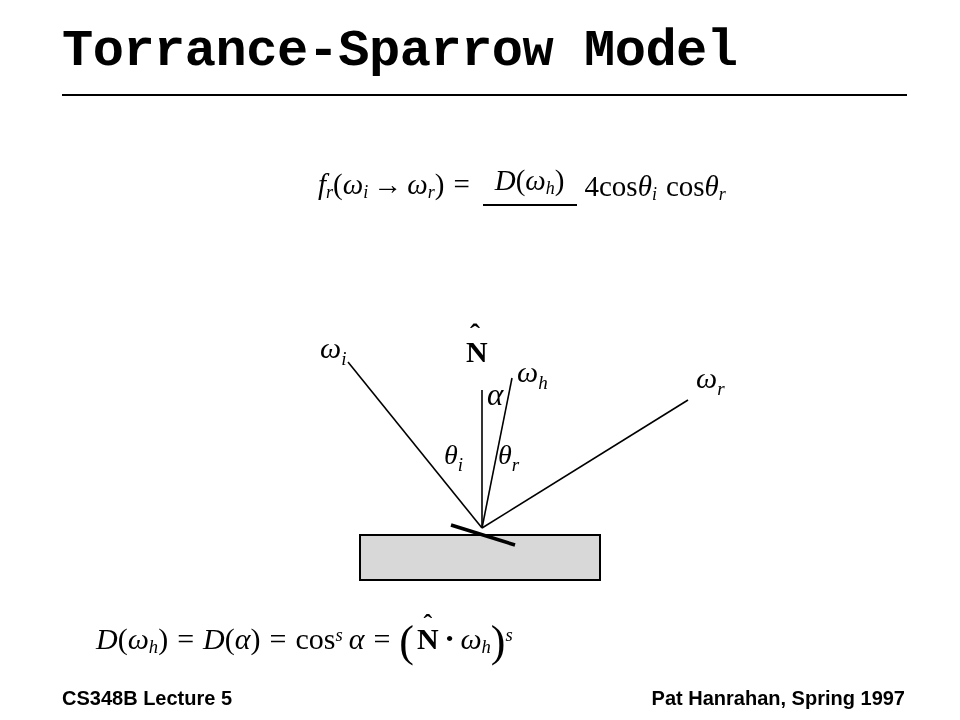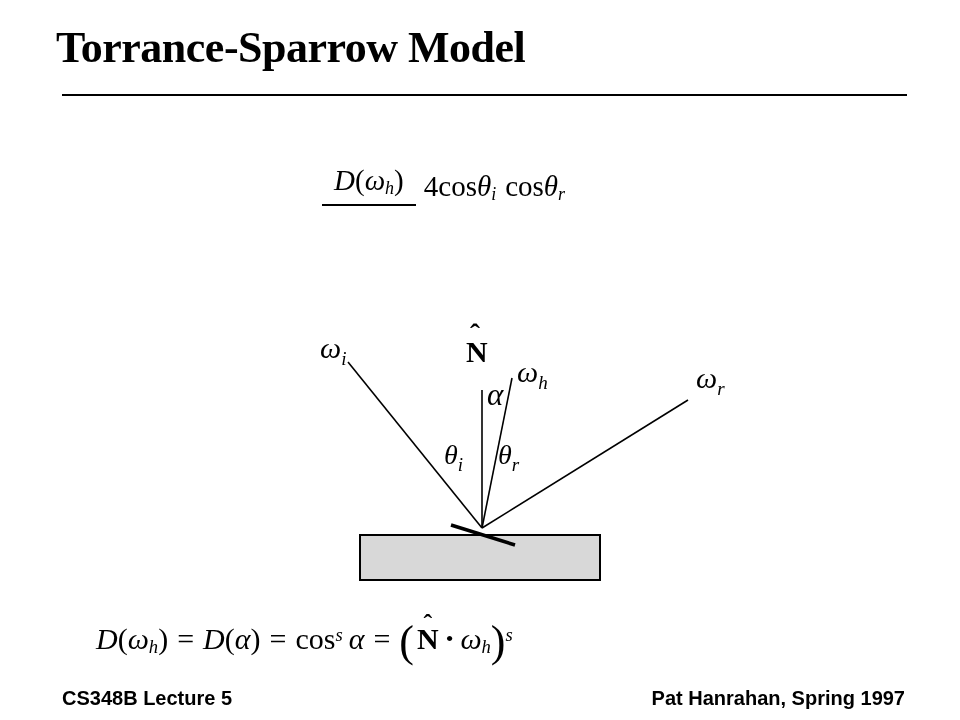--- a/index.html
+++ b/index.html
@@ -1,21 +1,21 @@
 <!DOCTYPE html>
 <html><head>
 <meta charset="utf-8">
 <style>
   * { margin:0; padding:0; box-sizing:border-box; }
   html,body { width:960px; height:720px; background:#ffffff; }
   body { position:relative; overflow:hidden; color:#000; }
 
-  .title { position:absolute; left:56px; top:22px;
-           font-family:Liberation Serif, serif; font-weight:bold;
-           font-size:44px; letter-spacing:-0.5px; }
+  .title { position:absolute; left:62px; top:22px;
+           font-family:Liberation Mono, monospace; font-weight:bold;
+           font-size:52px; letter-spacing:-0.5px; }
   .rule  { position:absolute; left:62px; top:94px; width:845px;
            border-top:2px solid #000; }
 
   .formula { font-family:"Liberation Serif",serif; color:#000; }
   .it  { font-style:italic; }
   .rm  { font-style:normal; }
   .sub { font-size:0.62em; font-style:italic; vertical-align:-0.22em; }
   .sup { font-size:0.62em; font-style:italic; vertical-align:0.45em; }
   .eq    { font-style:normal; margin:0 9px; }
   .arrow { font-style:normal; margin:0 5px; }
@@ -52,21 +52,21 @@
   .diagram .alpha { font-size:31px; }
   .diagram .small { font-size:28px; }
 </style>
 </head>
 <body>
 
 <div class="title">Torrance-Sparrow Model</div>
 <div class="rule"></div>
 
 <div class="formula brdf">
-  <span class="frac">
+  <span class="lhs"><span class="it">f</span><span class="sub">r</span><span class="rm">(</span><span class="it">ω</span><span class="sub">i</span><span class="arrow">→</span><span class="it">ω</span><span class="sub">r</span><span class="rm">)</span><span class="eq">=</span></span><span class="frac">
       <span class="num"><span class="it">D</span><span class="rm">(</span><span class="it">ω</span><span class="sub">h</span><span class="rm">)</span></span>
       <span class="den"><span class="rm">4</span><span class="rm">cos</span><span class="it">θ</span><span class="sub">i</span><span class="rm cos2">cos</span><span class="it">θ</span><span class="sub">r</span></span>
     </span>
 </div>
 
 <svg class="diagram" width="960" height="300" viewBox="0 320 960 300">
   <rect class="surface" x="360" y="535" width="240" height="45" fill="#d8d8d8"></rect>
 
   <line x1="482" y1="528" x2="348" y2="362"></line>
   <line x1="482" y1="528" x2="482" y2="390"></line>

